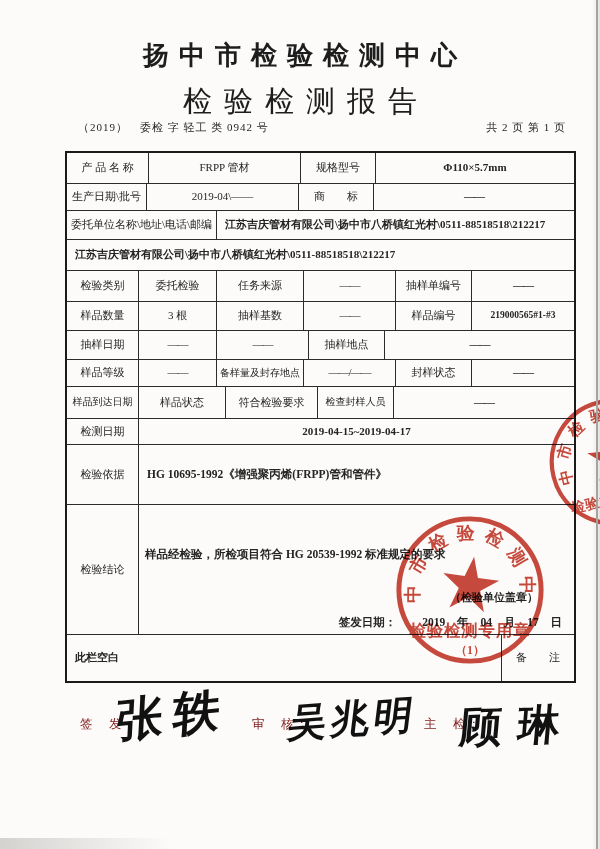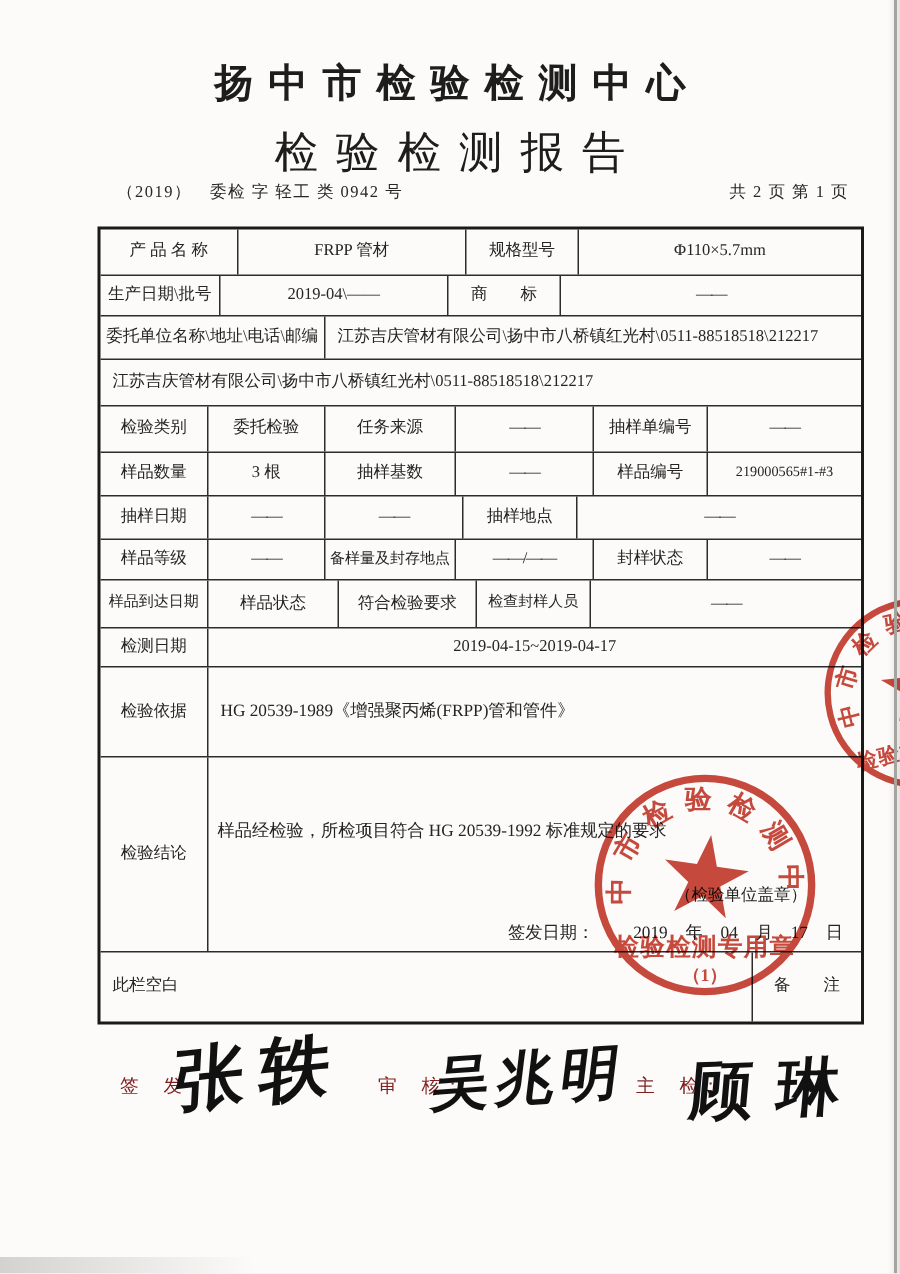--- a/index.html
+++ b/index.html
@@ -22,21 +22,21 @@
   .report-no{position:absolute;left:78px;top:120px;font-size:11px;letter-spacing:1px;}
   .pagination{position:absolute;right:34px;top:120px;font-size:11px;letter-spacing:1px;}
   
   .rtable{position:absolute;left:65px;top:151px;width:511px;height:532px;
     border:2px solid #1a1a1a;display:flex;flex-direction:column;box-sizing:border-box;}
   .trow{display:flex;border-bottom:1px solid #2c2c2c;box-sizing:border-box;flex:0 0 auto;}
   .trow:last-child{border-bottom:none;flex:1 1 auto;}
   .cell{display:flex;align-items:center;justify-content:center;border-right:1px solid #2c2c2c;
     box-sizing:border-box;font-size:11px;line-height:1.25;white-space:nowrap;overflow:hidden;color:#242424;}
   .cell:last-child{border-right:none;}
-  .cell.grow{flex:1 1 auto;}
+  .cell.grow{flex:1 1 auto;font-weight:bold;}
   .cell.left{justify-content:flex-start;padding-left:8px;}
   .dashv{letter-spacing:-1px;}
   
   .concl{position:relative;display:block;}
   .concl-text{position:absolute;left:6px;top:42px;font-size:11.5px;white-space:nowrap;}
   .seal-note{position:absolute;right:36px;top:86px;font-size:11px;}
   .issue-line{position:absolute;right:12px;bottom:5px;font-size:11.5px;white-space:nowrap;}
   .issue-line .val{margin-left:26px;word-spacing:9px;}
   
   .sig-label{position:absolute;font-size:12.5px;letter-spacing:2px;color:#7f1d1d;}
@@ -56,21 +56,21 @@
 <div class="page">
 
   <div class="org-title">扬中市检验检测中心</div>
   <div class="report-title">检验检测报告</div>
   <div class="report-no">（2019）　委检 字 轻工 类 0942 号</div>
   <div class="pagination">共 2 页 第 1 页</div>
 
   <div class="rtable">
 
     <div class="trow" style="height:31px">
-      <div class="cell" style="width:92px">产 品 名 称</div>
+      <div class="cell" style="width:82px">产 品 名 称</div>
       <div class="cell" style="width:152px">FRPP 管材</div>
       <div class="cell" style="width:75px">规格型号</div>
       <div class="cell grow">Φ110×5.7mm</div>
     </div>
 
     <div class="trow" style="height:27px">
       <div class="cell" style="width:80px">生产日期\批号</div>
       <div class="cell" style="width:152px">2019-04\——</div>
       <div class="cell" style="width:75px">商　　标</div>
       <div class="cell grow dashv">——</div>
@@ -128,21 +128,21 @@
       <div class="cell grow dashv">——</div>
     </div>
 
     <div class="trow" style="height:26px">
       <div class="cell" style="width:72px">检测日期</div>
       <div class="cell grow">2019-04-15~2019-04-17</div>
     </div>
 
     <div class="trow" style="height:60px">
       <div class="cell" style="width:72px">检验依据</div>
-      <div class="cell grow left" style="font-size:11.5px">HG 20539-1989《增强聚丙烯(FRPP)管和管件》</div>
+      <div class="cell grow left" style="font-size:11.5px">HG 10695-1992《增强聚丙烯(FRPP)管和管件》</div>
     </div>
 
     <div class="trow" style="height:130px">
       <div class="cell" style="width:72px">检验结论</div>
       <div class="cell grow concl">
         <span class="concl-text">样品经检验，所检项目符合 HG 20539-1992 标准规定的要求</span>
         <span class="seal-note">（检验单位盖章）</span>
         <span class="issue-line"><span>签发日期：</span><span class="val">2019 年 04 月 17 日</span></span>
       </div>
     </div>

